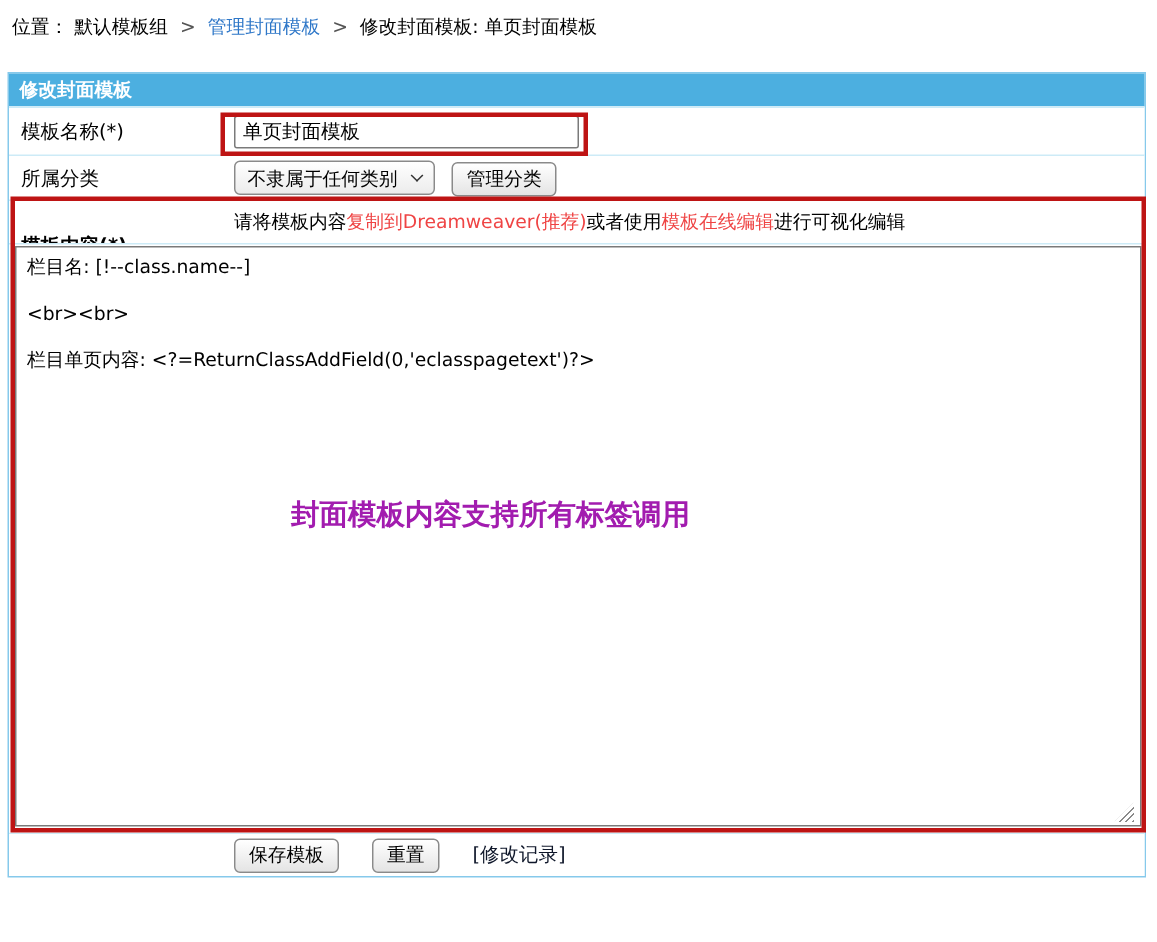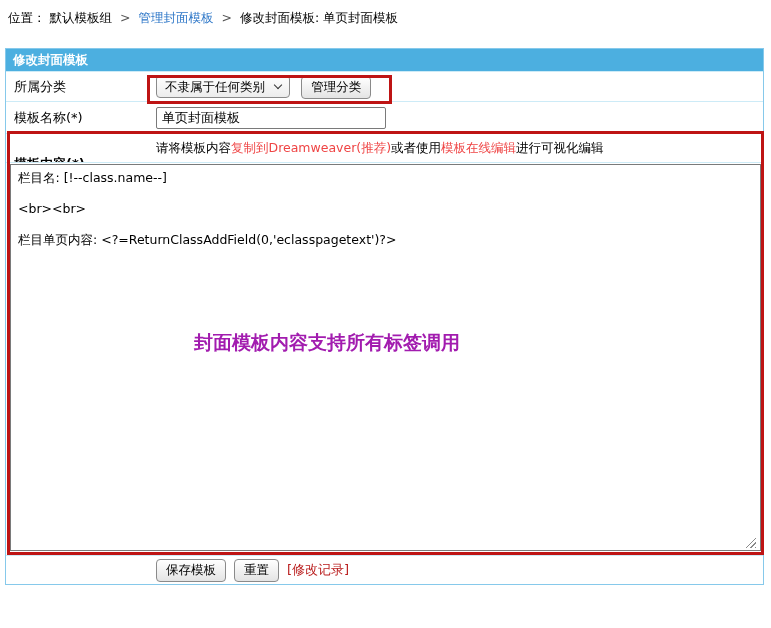--- a/index.html
+++ b/index.html
@@ -30,21 +30,21 @@
     padding-left:7px;
   }
   .row { display:flex; align-items:center; border-top:1px solid #CDEBF7; background:#fff; }
   .row:first-of-type { border-top:none; }
   .label-col { width:150px; flex-shrink:0; padding-left:8px; font-size:13px; }
   .label-bold { font-weight:bold;margin-top:32px; }
 
   .row-name { height:32px; }
   .row-category { height:30px; }
   .row-content-head { height:29px; }
-  .row-buttons { height:29px; padding-left:150px; }
+  .row-buttons { height:29px; padding-left:150px;gap:14px; }
   .row-footer { height:27px; padding-left:8px; }
 
   input.text-input {
     width:230px; height:22px; border:1px solid #7a7a7a; border-radius:2px;
     font-family:inherit; font-size:13px; padding:1px 5px; outline:none;
   }
 
   .select-wrap { position:relative; display:inline-block; }
   select.cat-select {
     appearance:none; -webkit-appearance:none; -moz-appearance:none;
@@ -82,21 +82,21 @@
     background:repeating-linear-gradient(135deg, transparent 0 2px, #8a8a8a 2px 3px);
     clip-path:polygon(100% 0, 100% 100%, 0 100%);
     cursor:nwse-resize;
   }
   .overlay-note {
     position:absolute; top:167px; left:188px;
     font-size:19px; font-weight:bold; color:#a21caf;
     pointer-events:none; white-space:nowrap;
   }
 
-  .link-plain { color:#b91c1c; text-decoration:none; font-size:13px; cursor:pointer; }
+  .link-plain { color:#0f172a; text-decoration:none; font-size:13px; cursor:pointer; }
   .row-footer a { margin-right:14px; font-size:12.5px; }
 
   
   .anno { position:absolute; border:3px solid #BE1414; pointer-events:none; z-index:5; }
   .anno-name { left:147px; top:75px; width:245px; height:29px; }
   .anno-content { left:7px; top:131px; width:757px; height:424px; }
 </style>
 </head>
 <body>
 
@@ -105,37 +105,37 @@
   <span class="bc-item">默认模板组</span>
   <span class="bc-sep">&gt;</span>
   <a class="bc-link">管理封面模板</a>
   <span class="bc-sep">&gt;</span>
   <span class="bc-item">修改封面模板: 单页封面模板</span>
 </div>
 
 <div class="panel">
   <div class="panel-header">修改封面模板</div>
 
+  <div class="row row-name">
+    <div class="label-col">模板名称(*)</div>
+    <div>
+      <input class="text-input" type="text" value="单页封面模板" style="">
+    </div>
+  </div>
+
   <div class="row row-category">
     <div class="label-col">所属分类</div>
     <div>
       <span class="select-wrap">
         <select class="cat-select">
           <option>不隶属于任何类别</option>
         </select>
         <span class="chevron"></span>
       </span>
       <button class="ui-btn">管理分类</button>
-    </div>
-  </div>
-
-  <div class="row row-name">
-    <div class="label-col">模板名称(*)</div>
-    <div>
-      <input class="text-input" type="text" value="单页封面模板" style="">
     </div>
   </div>
 
   <div class="row row-content-head">
     <div class="label-col label-bold">模板内容(*)</div>
     <div class="hint">
       <span>请将模板内容</span><a>复制到Dreamweaver(推荐)</a><span>或者使用</span><a>模板在线编辑</a><span>进行可视化编辑</span>
     </div>
   </div>
 

